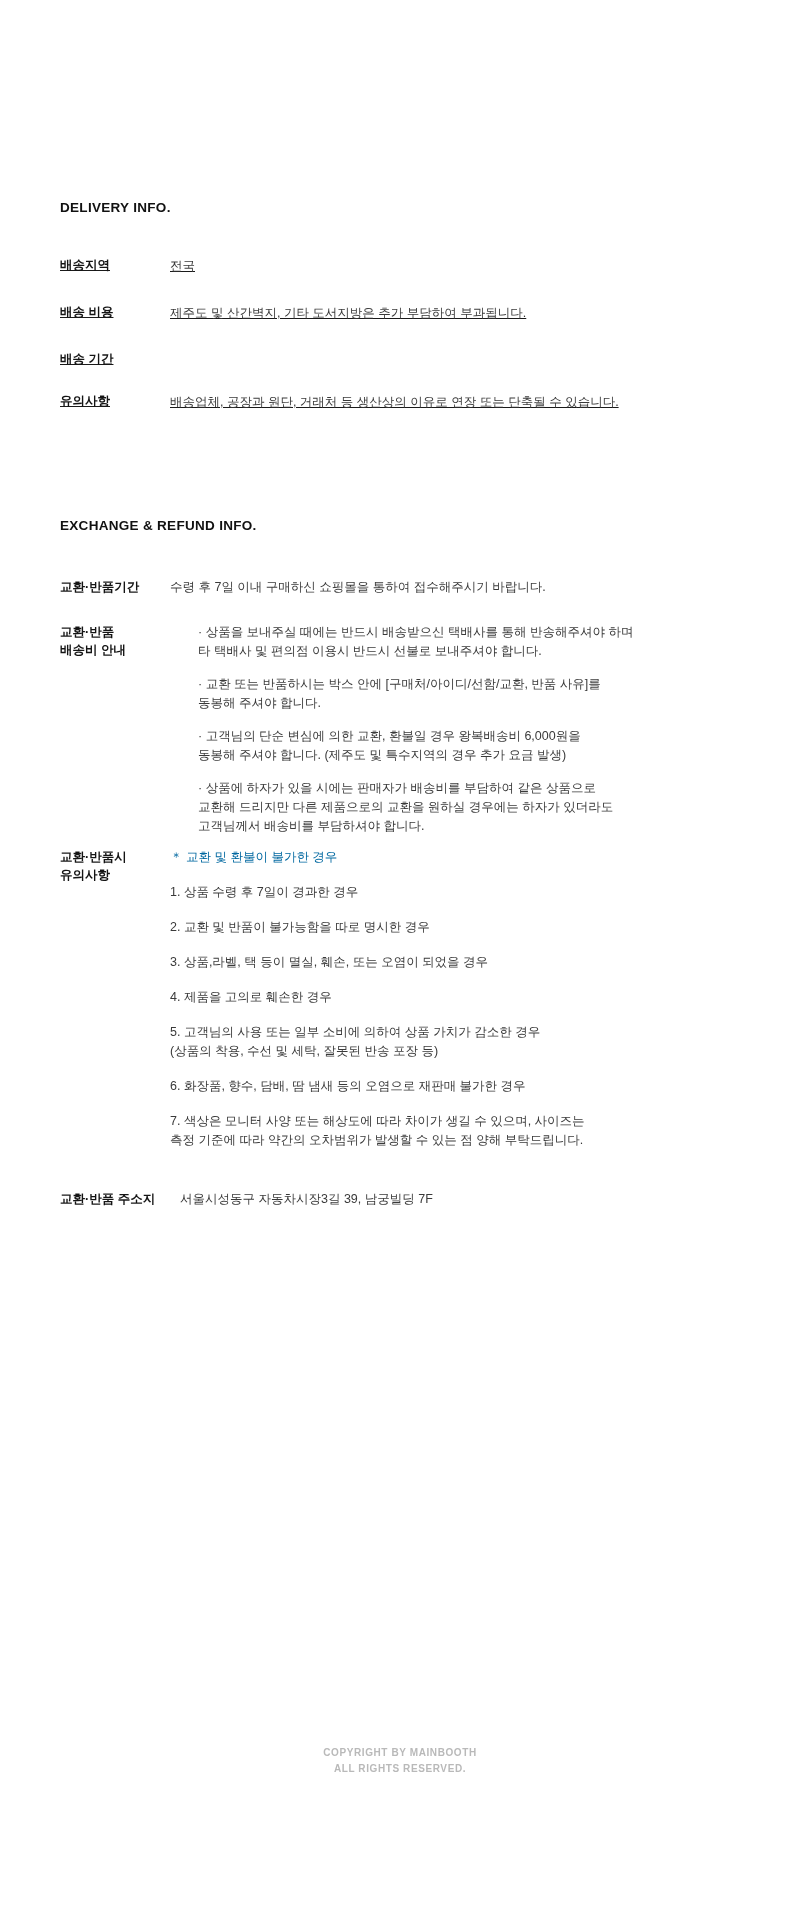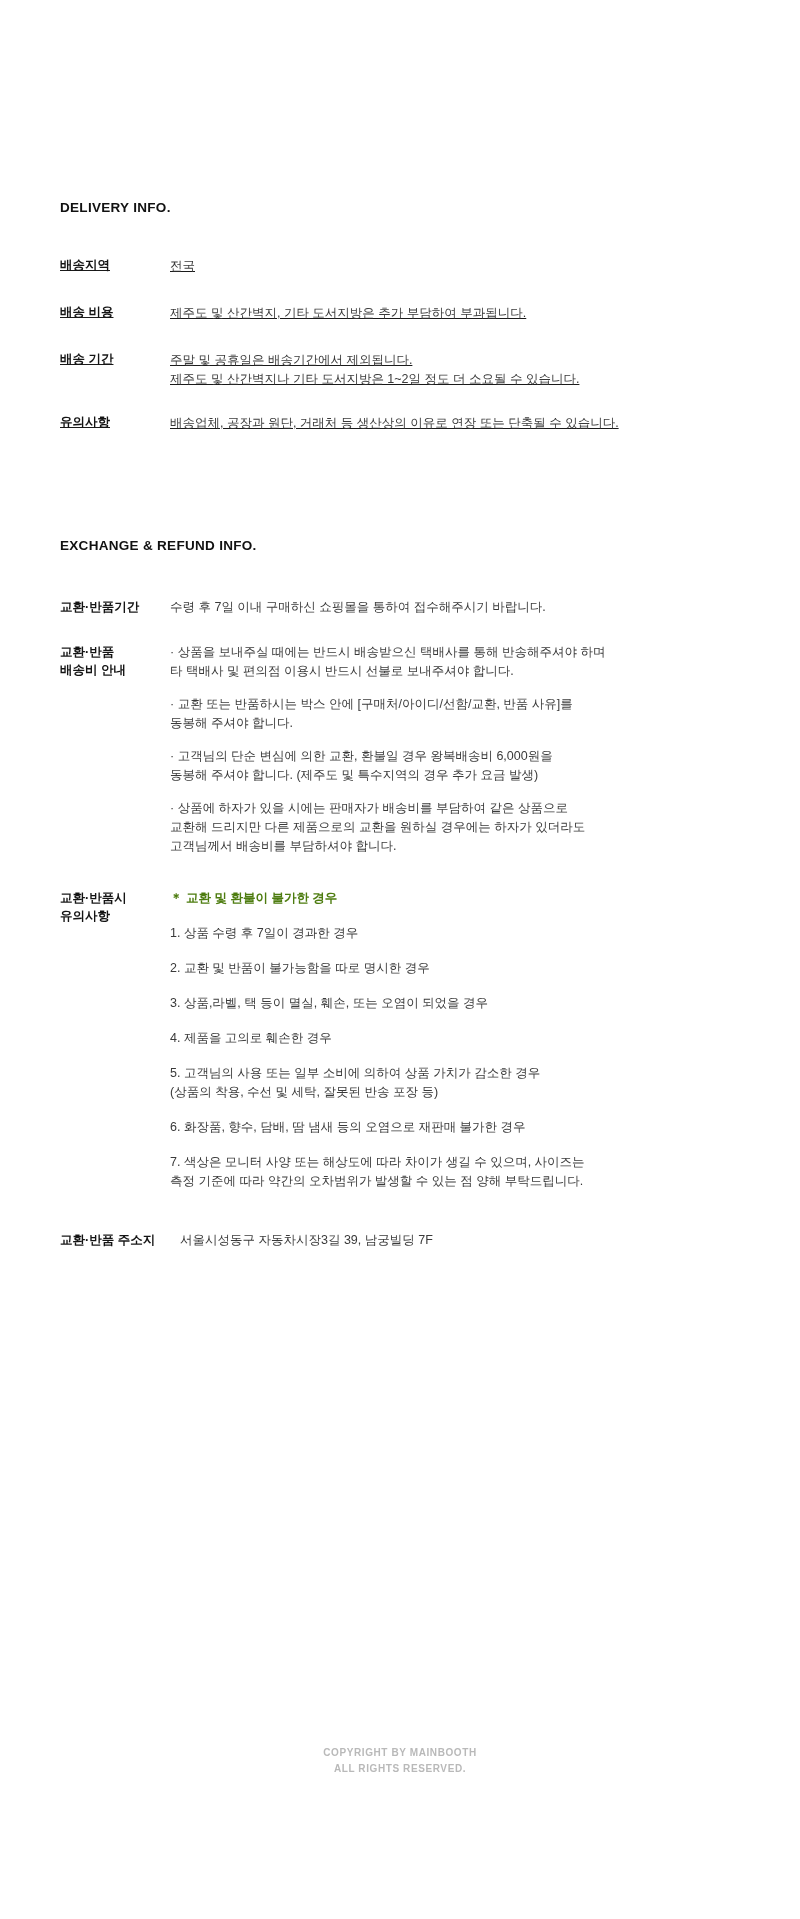--- a/index.html
+++ b/index.html
@@ -31,21 +31,21 @@
   }
   #delivery-section {
     position: absolute;
     left: 60px;
     top: 200px;
     width: 690px;
   }
   #exchange-section {
     position: absolute;
     left: 60px;
-    top: 538px;
+    top: 518px;
     width: 700px;
   }
 
   
   .row {
     display: flex;
     align-items: flex-start;
   }
   .row-label {
     flex: 0 0 110px;
@@ -97,22 +97,22 @@
     font-size: 12.5px;
     color: #3a3a3a;
     line-height: 19px;
     white-space: pre-line;
     margin-bottom: 14px;
   }
   .bullet-item:last-child { margin-bottom: 0; }
 
   .notice-head {
     font-size: 12.5px;
-    font-weight: bold;
-    color: #4d7c0f;
+    font-weight: normal;
+    color: #0369a1;
     line-height: 19px;
     margin-bottom: 16px;
   }
   .notice-item {
     font-size: 12.5px;
     color: #3a3a3a;
     line-height: 19px;
     white-space: pre-line;
     margin-bottom: 16px;
   }
@@ -149,22 +149,20 @@
         <div class="row-content">전국</div>
       </div>
 
       <div class="row">
         <div class="row-label">배송 비용</div>
         <div class="row-content">제주도 및 산간벽지, 기타 도서지방은 추가 부담하여 부과됩니다.</div>
       </div>
 
       <div class="row multi">
         <div class="row-label">배송 기간</div>
-        <div class="row-content">주말 및 공휴일은 배송기간에서 제외됩니다.
-제주도 및 산간벽지나 기타 도서지방은 1~2일 정도 더 소요될 수 있습니다.</div>
       </div>
 
       <div class="row">
         <div class="row-label">유의사항</div>
         <div class="row-content">배송업체, 공장과 원단, 거래처 등 생산상의 이유로 연장 또는 단축될 수 있습니다.</div>
       </div>
 
     </div>
   </section>
 
@@ -173,21 +171,21 @@
 
     <div id="exchange-rows">
 
       <div class="ex-row">
         <div class="ex-label">교환·반품기간</div>
         <div class="ex-body">
           <div class="bullet-item">수령 후 7일 이내 구매하신 쇼핑몰을 통하여 접수해주시기 바랍니다.</div>
         </div>
       </div>
 
-      <div class="ex-row" style="margin-bottom:33px;">
+      <div class="ex-row" style="margin-bottom:12px;gap:28px;">
         <div class="ex-label">교환·반품
 배송비 안내</div>
         <div class="ex-body">
           <div class="bullet-item">· 상품을 보내주실 때에는 반드시 배송받으신 택배사를 통해 반송해주셔야 하며
   타 택배사 및 편의점 이용시 반드시 선불로 보내주셔야 합니다.</div>
           <div class="bullet-item">· 교환 또는 반품하시는 박스 안에 [구매처/아이디/선함/교환, 반품 사유]를
   동봉해 주셔야 합니다.</div>
           <div class="bullet-item">· 고객님의 단순 변심에 의한 교환, 환불일 경우 왕복배송비 6,000원을
   동봉해 주셔야 합니다. (제주도 및 특수지역의 경우 추가 요금 발생)</div>
           <div class="bullet-item">· 상품에 하자가 있을 시에는 판매자가 배송비를 부담하여 같은 상품으로

